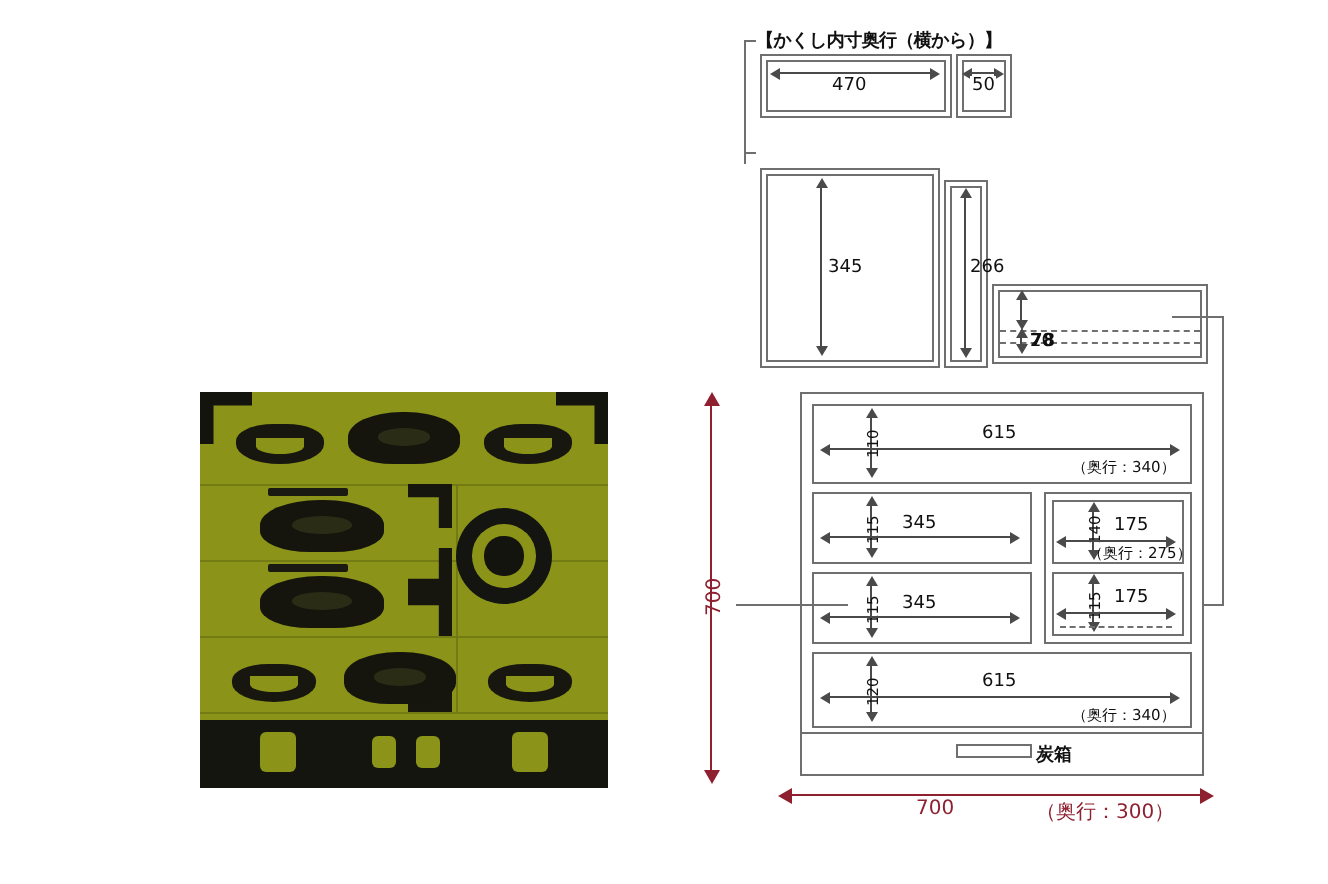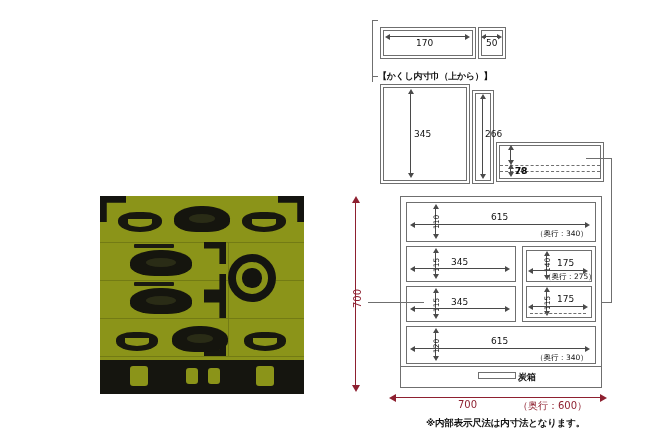--- a/index.html
+++ b/index.html
@@ -172,36 +172,36 @@
       </div>
     </div>
   </div>
 
   <div class="dwg">
 
     <div class="ln vln" style="left:42px;top:20px;height:62px;"></div>
     <div class="ln hln" style="left:42px;top:20px;width:6px;"></div>
     <div class="ln hln" style="left:42px;top:76px;width:6px;"></div>
 
+    <div class="sec-label" style="left:48px;top:14px;">【かくし内寸奥行（横から）】</div>
 
     <div class="box2" style="left:50px;top:27px;width:96px;height:32px;"></div>
 
     <div class="box2" style="left:148px;top:27px;width:28px;height:32px;"></div>
 
     <div class="arrowline ah" style="left:58px;top:36px;width:80px;"></div>
     <div class="arw l" style="left:55px;top:33.5px;"></div>
     <div class="arw r" style="left:135px;top:33.5px;"></div>
-    <div class="dim-txt bg" style="left:85px;top:38px;">170</div>
+    <div class="dim-txt bg" style="left:85px;top:38px;">470</div>
 
     <div class="arrowline ah" style="left:154px;top:36px;width:16px;"></div>
     <div class="arw l" style="left:151px;top:33.5px;"></div>
     <div class="arw r" style="left:167px;top:33.5px;"></div>
     <div class="dim-txt bg" style="left:155px;top:38px;">50</div>
 
-    <div class="sec-label" style="left:48px;top:70px;">【かくし内寸巾（上から）】</div>
 
     <div class="box2" style="left:50px;top:84px;width:90px;height:100px;"></div>
 
     <div class="box2" style="left:142px;top:90px;width:22px;height:94px;"></div>
 
     <div class="arrowline av" style="left:80px;top:92px;height:84px;"></div>
     <div class="arw u" style="left:77.5px;top:89px;"></div>
     <div class="arw d" style="left:77.5px;top:173px;"></div>
     <div class="dim-txt" style="left:84px;top:129px;">345</div>
 
@@ -307,18 +307,17 @@
 
     <div class="rline" style="left:25px;top:202px;width:1px;height:184px;"></div>
     <div class="rarw u" style="left:21.5px;top:196px;"></div>
     <div class="rarw d" style="left:21.5px;top:385px;"></div>
     <div class="rtxt vert" style="left:22px;top:308px;">700</div>
 
     <div class="rline" style="left:66px;top:397px;width:206px;height:1px;"></div>
     <div class="rarw l" style="left:59px;top:393.5px;"></div>
     <div class="rarw r" style="left:270px;top:393.5px;"></div>
     <div class="rtxt" style="left:128px;top:399px;">700</div>
-    <div class="rtxt" style="left:188px;top:399px;">（奥行：600）</div>
-
-    <div class="note" style="left:96px;top:417px;">※内部表示尺法は内寸法となります。</div>
+    <div class="rtxt" style="left:188px;top:399px;">（奥行：300）</div>
+
 
   </div>
 </div>
 
 </body></html>

